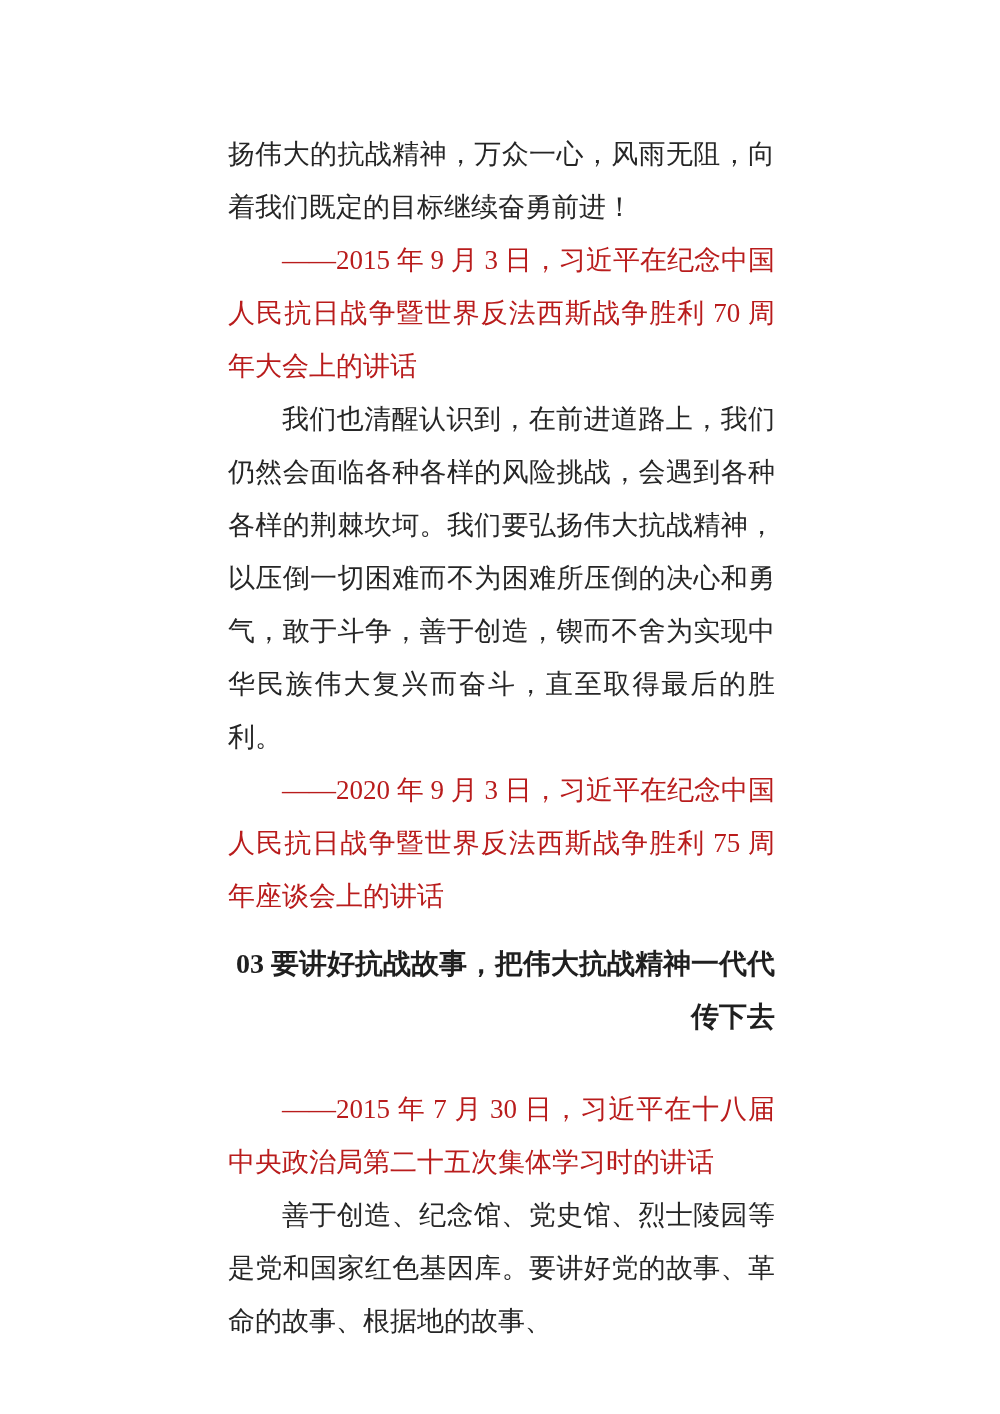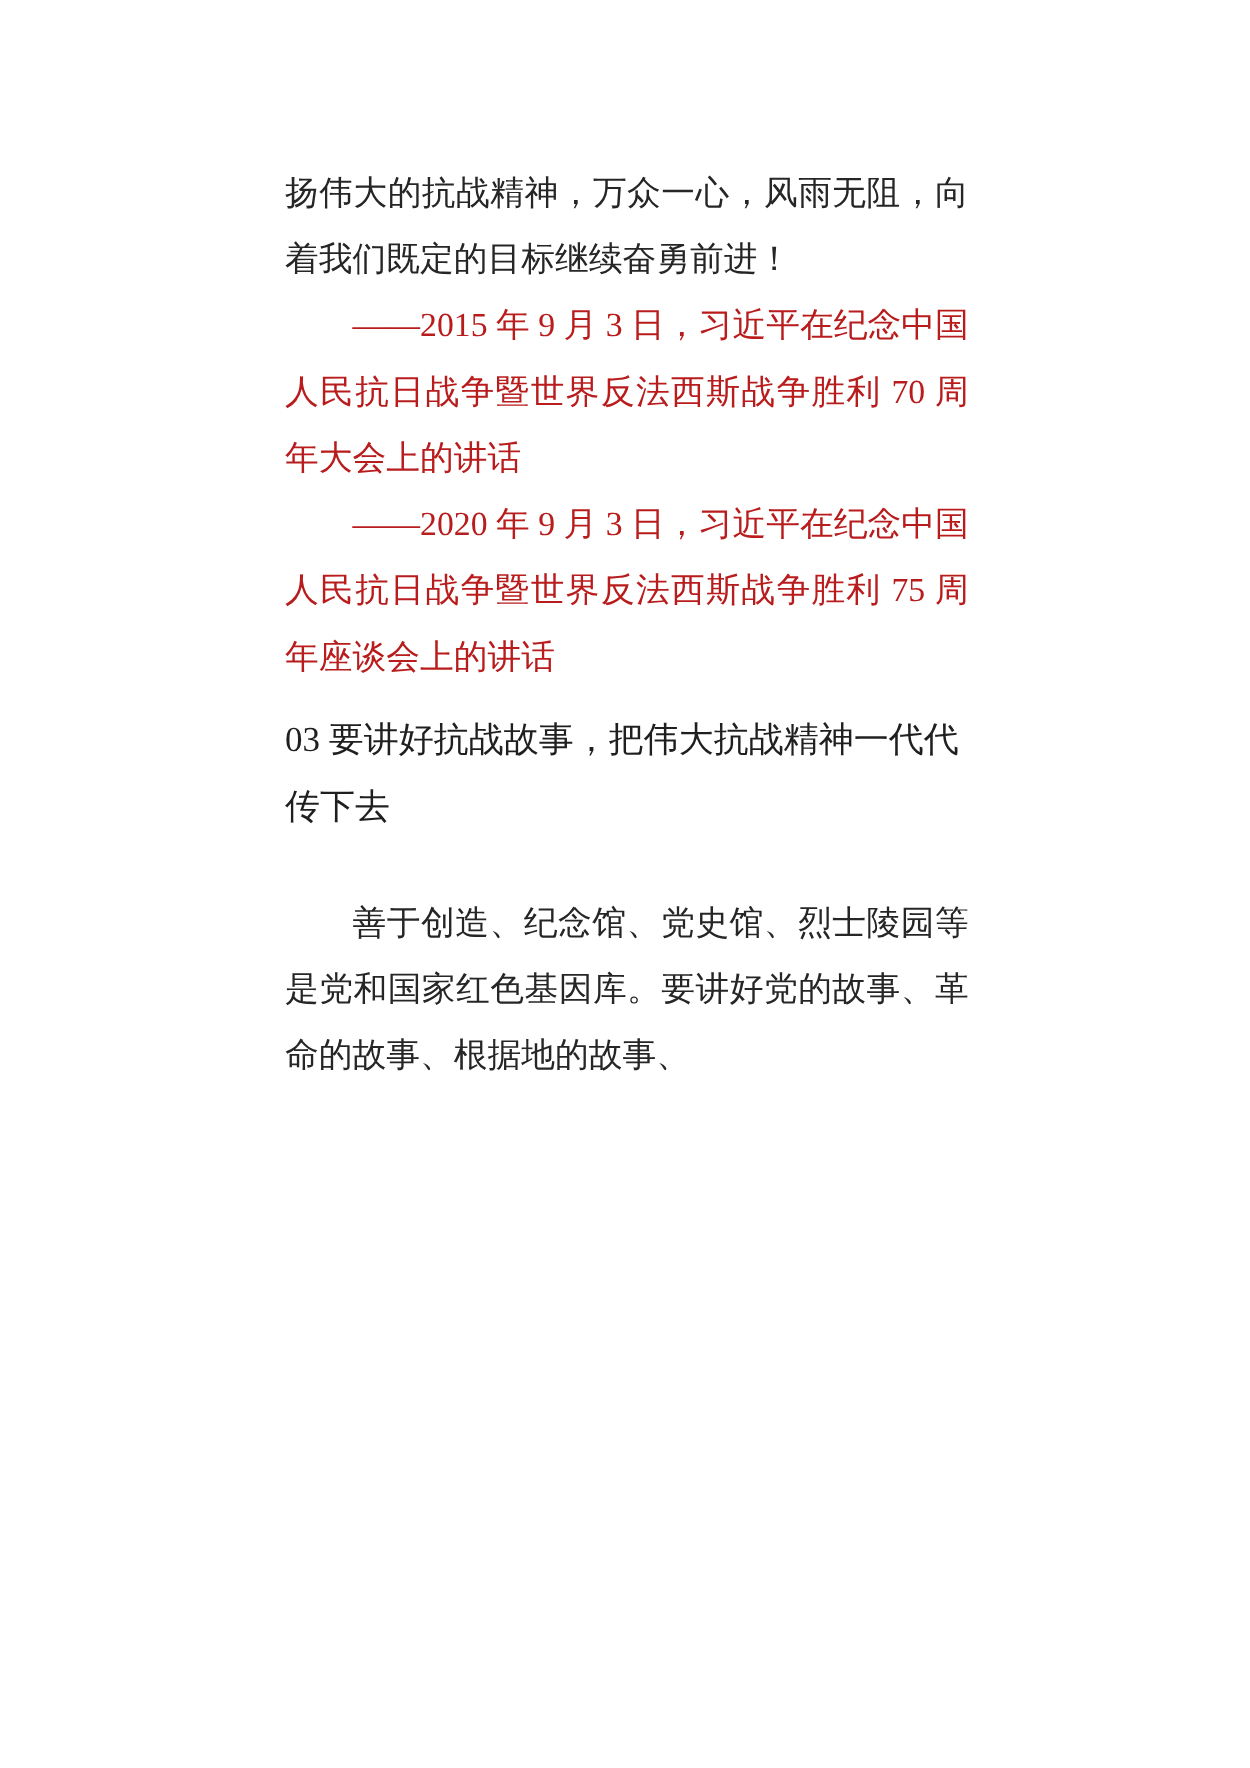--- a/index.html
+++ b/index.html
@@ -31,36 +31,38 @@
   .indent {
     text-indent: 2em;
   }
   .quote {
     color: #b91c1c;
     text-indent: 2em;
   }
   .heading {
     font-size: 28px;
     line-height: 53px;
-    font-weight: normal;
+    font-weight: bold;
     color: #1f1f1f;
-    text-align: left;
+    text-align: right;
     text-indent: 0;
     margin: 14px 0 40px 0;
   }
 </style>
 </head>
 <body>
 
 <div class="page">
   <p class="para">扬伟大的抗战精神，万众一心，风雨无阻，向着我们既定的目标继续奋勇前进！</p>
 
   <p class="para quote">——2015 年 9 月 3 日，习近平在纪念中国人民抗日战争暨世界反法西斯战争胜利 70 周年大会上的讲话</p>
 
+  <p class="para indent">我们也清醒认识到，在前进道路上，我们仍然会面临各种各样的风险挑战，会遇到各种各样的荆棘坎坷。我们要弘扬伟大抗战精神，以压倒一切困难而不为困难所压倒的决心和勇气，敢于斗争，善于创造，锲而不舍为实现中华民族伟大复兴而奋斗，直至取得最后的胜利。</p>
 
   <p class="para quote">——2020 年 9 月 3 日，习近平在纪念中国人民抗日战争暨世界反法西斯战争胜利 75 周年座谈会上的讲话</p>
 
   <h2 class="para heading">03 要讲好抗战故事，把伟大抗战精神一代代传下去</h2>
 
 
+  <p class="para quote">——2015 年 7 月 30 日，习近平在十八届中央政治局第二十五次集体学习时的讲话</p>
 
   <p class="para indent">善于创造、纪念馆、党史馆、烈士陵园等是党和国家红色基因库。要讲好党的故事、革命的故事、根据地的故事、</p>
 </div>
 
 </body></html>

